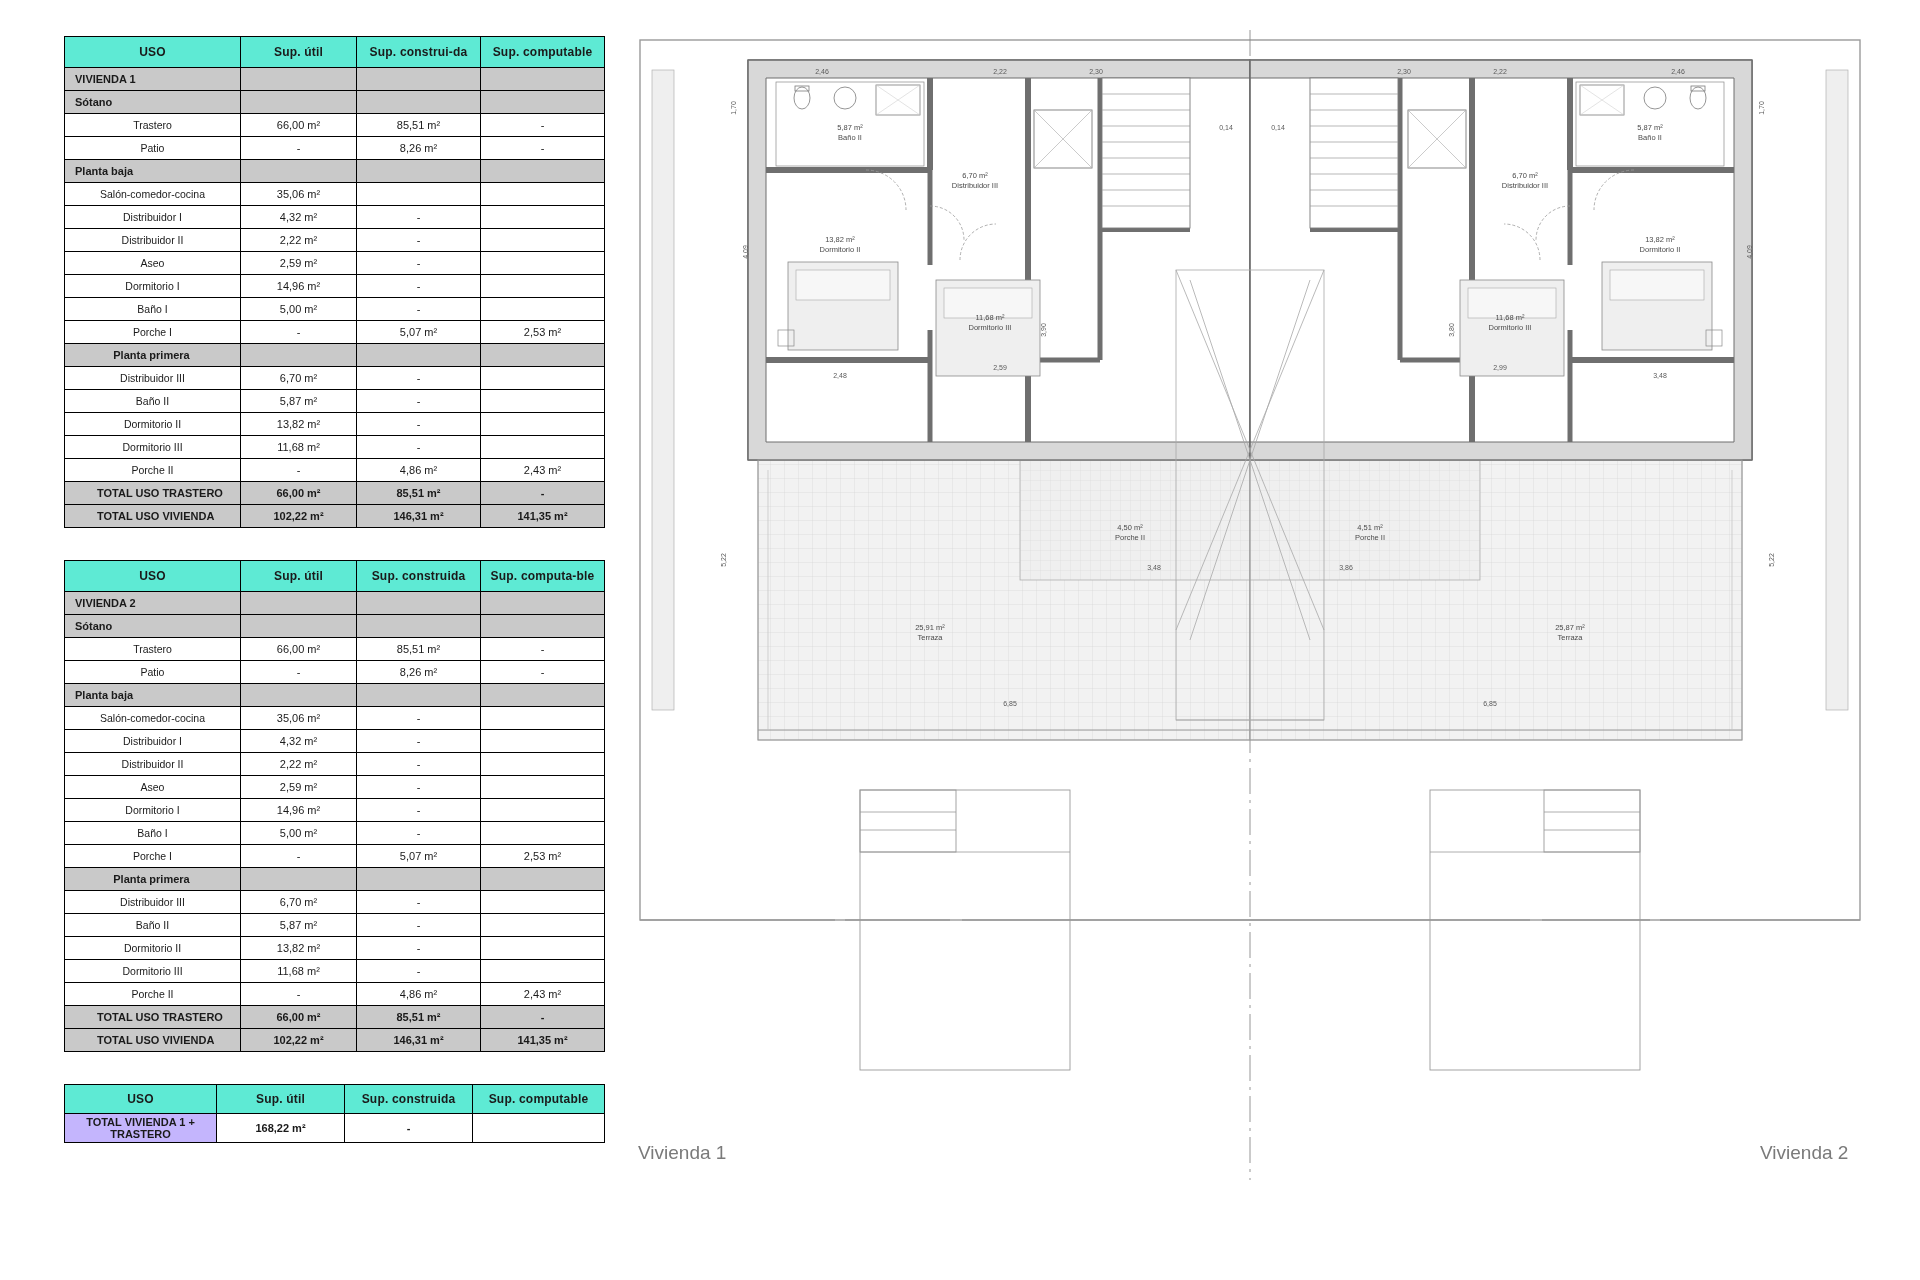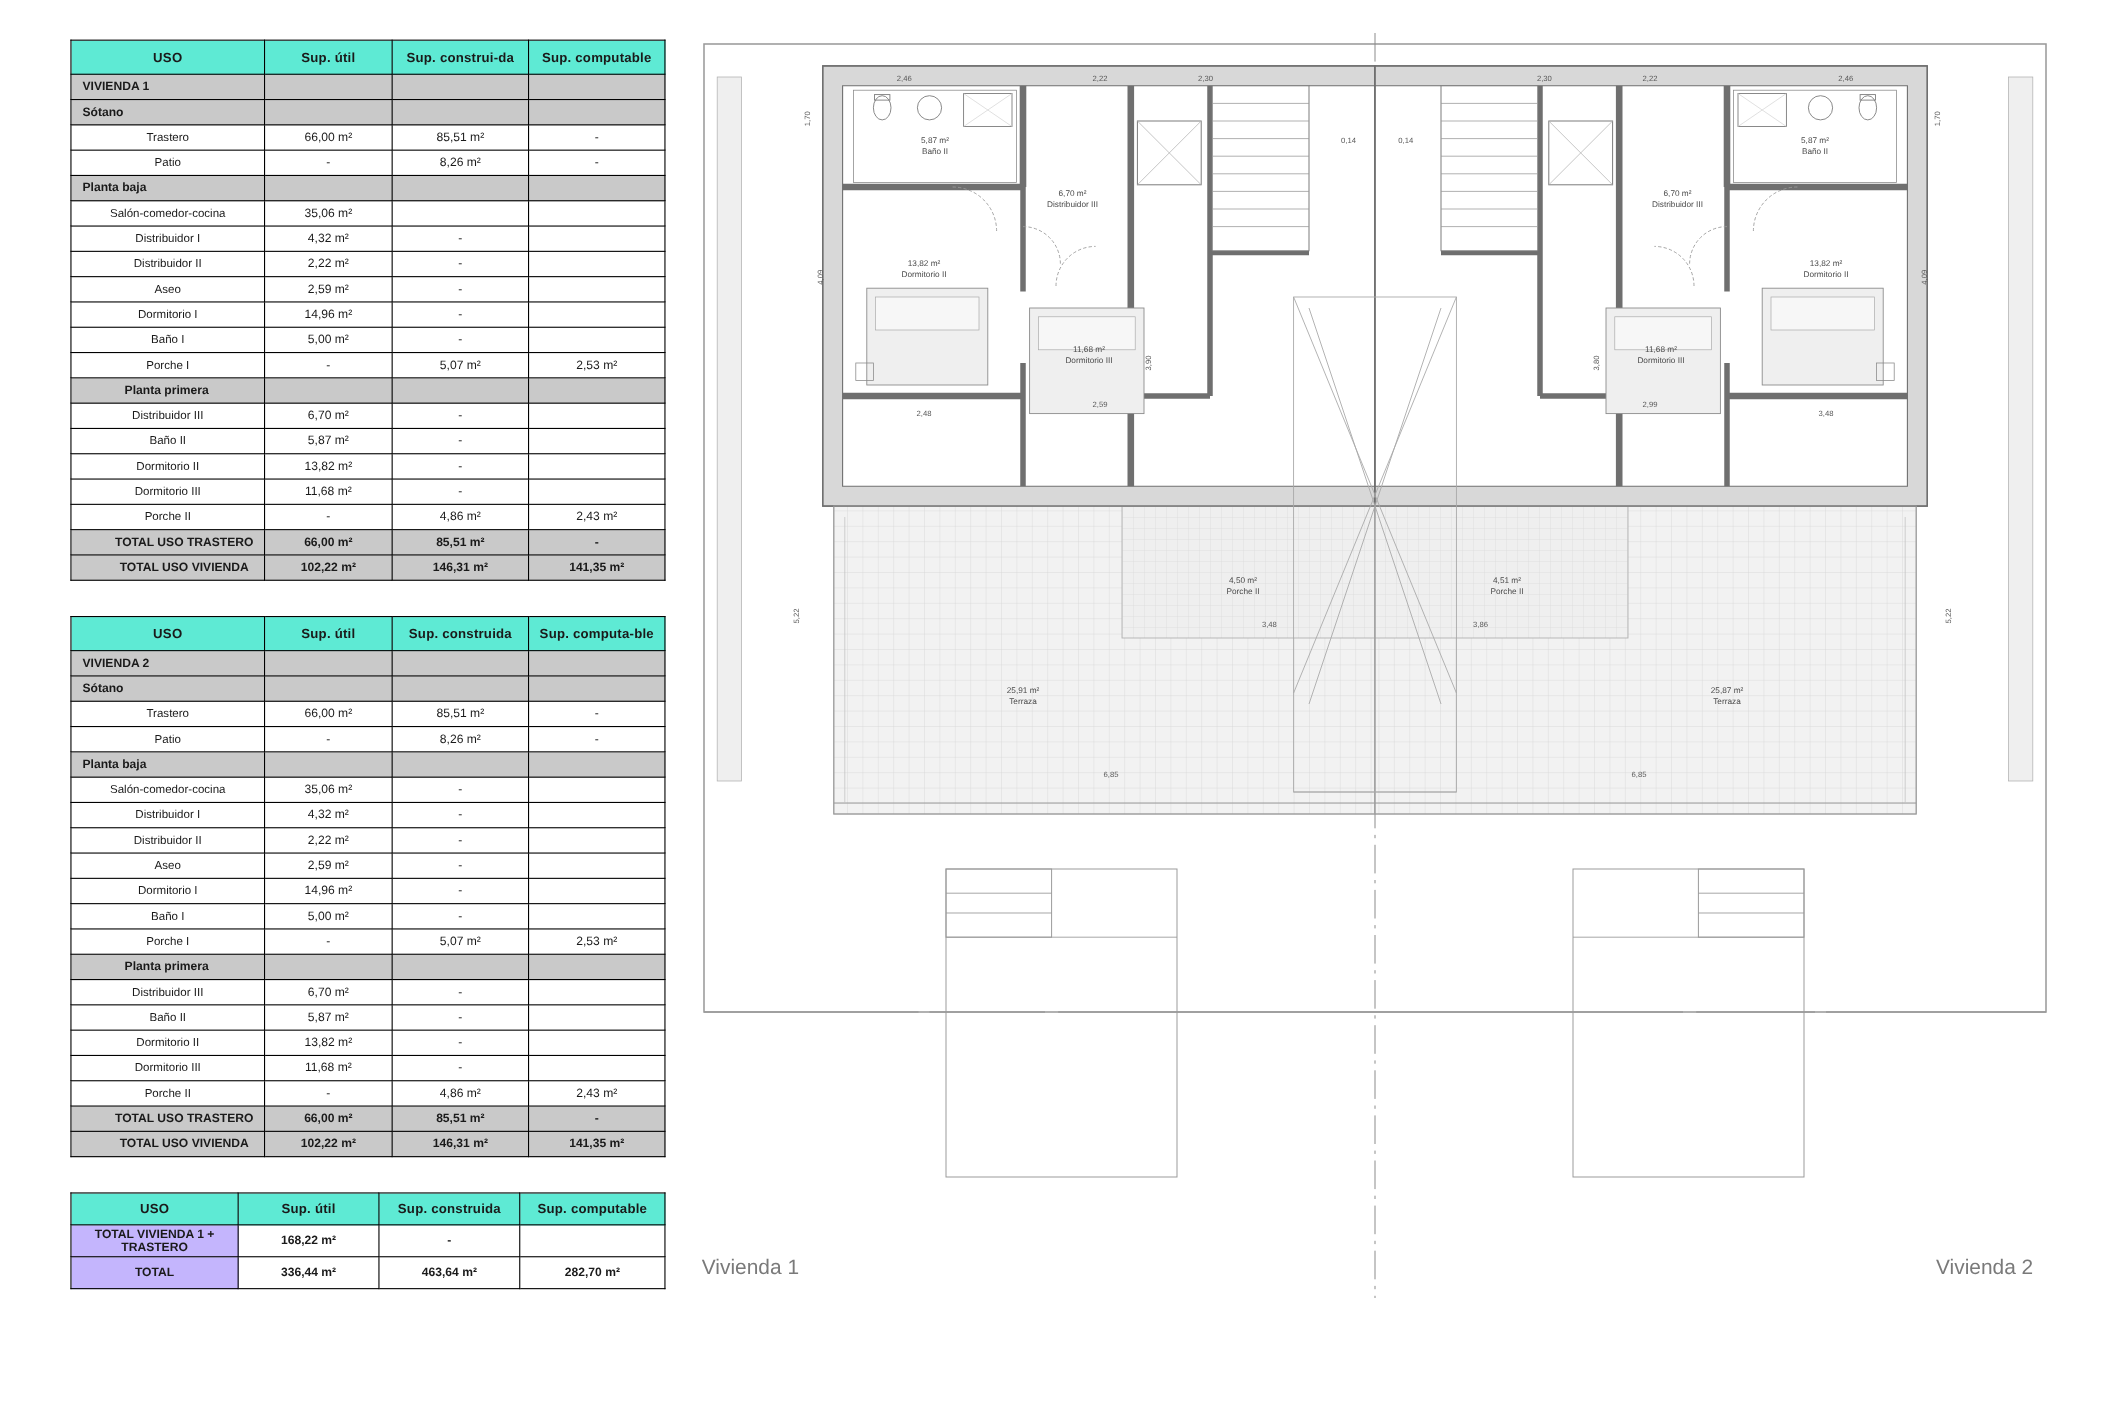--- a/index.html
+++ b/index.html
@@ -55,21 +55,21 @@
   table.sup .sect td.ctr {
     text-align: center;
     padding-left: 0;
   }
   table.sup .tot td {
     background: #c9c9c9;
     font-weight: bold;
     font-size: 11px;
   }
   table.sup .tot td.lbl {
-    text-align: center;
+    text-align: left;
     padding-left: 32px;
   }
   table.sup td.rowlabel {
     text-align: center;
     font-size: 10.5px;
     margin-top: 45px;
   }
   .col-a { width: 176px; }
   .col-b { width: 116px; }
   .col-c { width: 124px; }
@@ -398,26 +398,20 @@
         <td>Sup. útil</td>
         <td>Sup. construida</td>
         <td>Sup. computable</td>
       </tr>
       <tr>
         <td class="shade">TOTAL VIVIENDA 1 + TRASTERO</td>
         <td>168,22 m²</td>
         <td>-</td>
         <td></td>
       </tr>
-      <tr>
-        <td class="shade">TOTAL</td>
-        <td>336,44 m²</td>
-        <td>463,64  m²</td>
-        <td>282,70  m²</td>
-      </tr>
     </tbody>
   </table>
 </div>
 
 <div class="plan">
 <svg width="1240" height="1150" viewBox="0 0 1240 1150" xmlns="http://www.w3.org/2000/svg">
   <defs>
     <pattern id="tile" width="14" height="14" patternUnits="userSpaceOnUse">
       <rect width="14" height="14" fill="#f2f2f2"></rect>
       <path d="M0 0 H14 M0 0 V14" stroke="#cfcfcf" stroke-width="0.6"></path>

